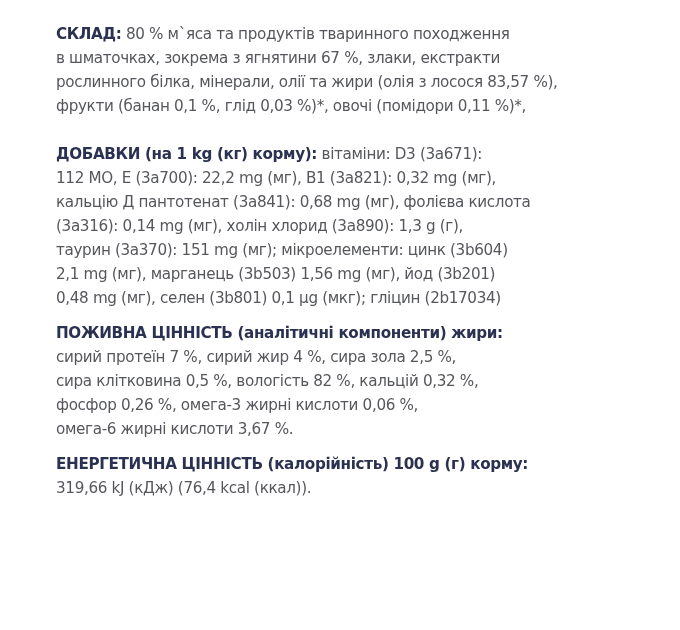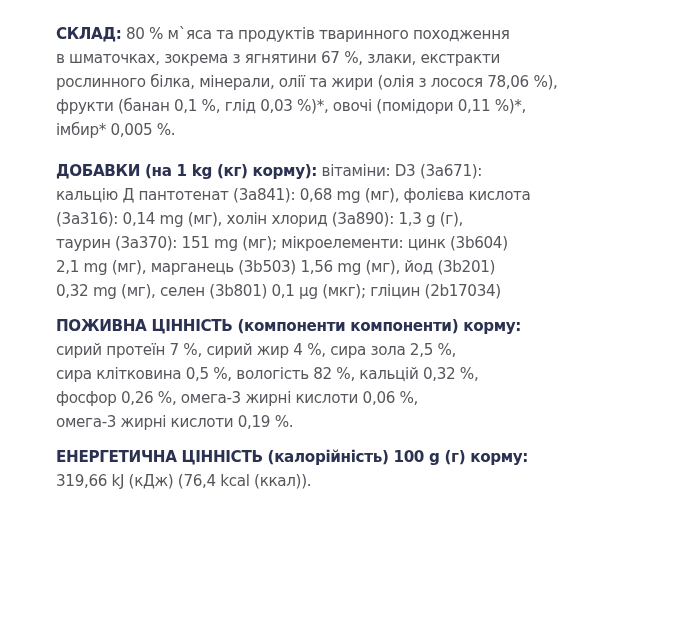--- a/index.html
+++ b/index.html
@@ -27,52 +27,52 @@
   .section {
     margin: 0 0 10px 0;
   }
   .section p {
     margin: 0;
   }
   .heading {
     font-weight: bold;
     color: #2b3150;
   }
-  .s1 { margin-bottom: 17px; }
+  .s1 { margin-bottom: 24px; }
   .s2 { margin-bottom: 11px; }
   .s3 { margin-bottom: 11px; }
 </style>
 </head>
 <body>
 
 <div class="doc">
 
   <div class="section s1">
     <p><span class="heading">СКЛАД:</span> <span>80 % м`яса та продуктів тваринного походження</span></p>
     <p>в шматочках, зокрема з ягнятини 67 %, злаки, екстракти</p>
-    <p>рослинного білка, мінерали, олії та жири (олія з лосося 78,06 %),</p>
+    <p>рослинного білка, мінерали, олії та жири (олія з лосося 83,57 %),</p>
     <p>фрукти (банан 0,1 %, глід 0,03 %)*, овочі (помідори 0,11 %)*,</p>
-    <p>імбир* 0,005 %.</p>
   </div>
 
   <div class="section s2">
     <p><span class="heading">ДОБАВКИ (на 1 kg (кг) корму):</span> <span>вітаміни: D3 (3a671):</span></p>
+    <p>112 МО, E (3a700): 22,2 mg (мг), B1 (3a821): 0,32 mg (мг),</p>
     <p>кальцію Д пантотенат (3a841): 0,68 mg (мг), фолієва кислота</p>
     <p>(3a316): 0,14 mg (мг), холін хлорид (3a890): 1,3 g (г),</p>
     <p>таурин (3a370): 151 mg (мг); мікроелементи: цинк (3b604)</p>
     <p>2,1 mg (мг), марганець (3b503) 1,56 mg (мг), йод (3b201)</p>
-    <p>0,32 mg (мг), селен (3b801) 0,1 µg (мкг); гліцин (2b17034)</p>
+    <p>0,48 mg (мг), селен (3b801) 0,1 µg (мкг); гліцин (2b17034)</p>
   </div>
 
   <div class="section s3">
-    <p class="heading">ПОЖИВНА ЦІННІСТЬ (компоненти компоненти) корму:</p>
+    <p class="heading">ПОЖИВНА ЦІННІСТЬ (аналітичні компоненти) жири:</p>
     <p>сирий протеїн 7 %, сирий жир 4 %, сира зола 2,5 %,</p>
     <p>сира клітковина 0,5 %, вологість 82 %, кальцій 0,32 %,</p>
     <p>фосфор 0,26 %, омега-3 жирні кислоти 0,06 %,</p>
-    <p>омега-3 жирні кислоти 0,19 %.</p>
+    <p>омега-6 жирні кислоти 3,67 %.</p>
   </div>
 
   <div class="section s4">
     <p class="heading">ЕНЕРГЕТИЧНА ЦІННІСТЬ (калорійність) 100 g (г) корму:</p>
     <p>319,66 kJ (кДж) (76,4 kcal (ккал)).</p>
   </div>
 
 </div>
 
 </body></html>

